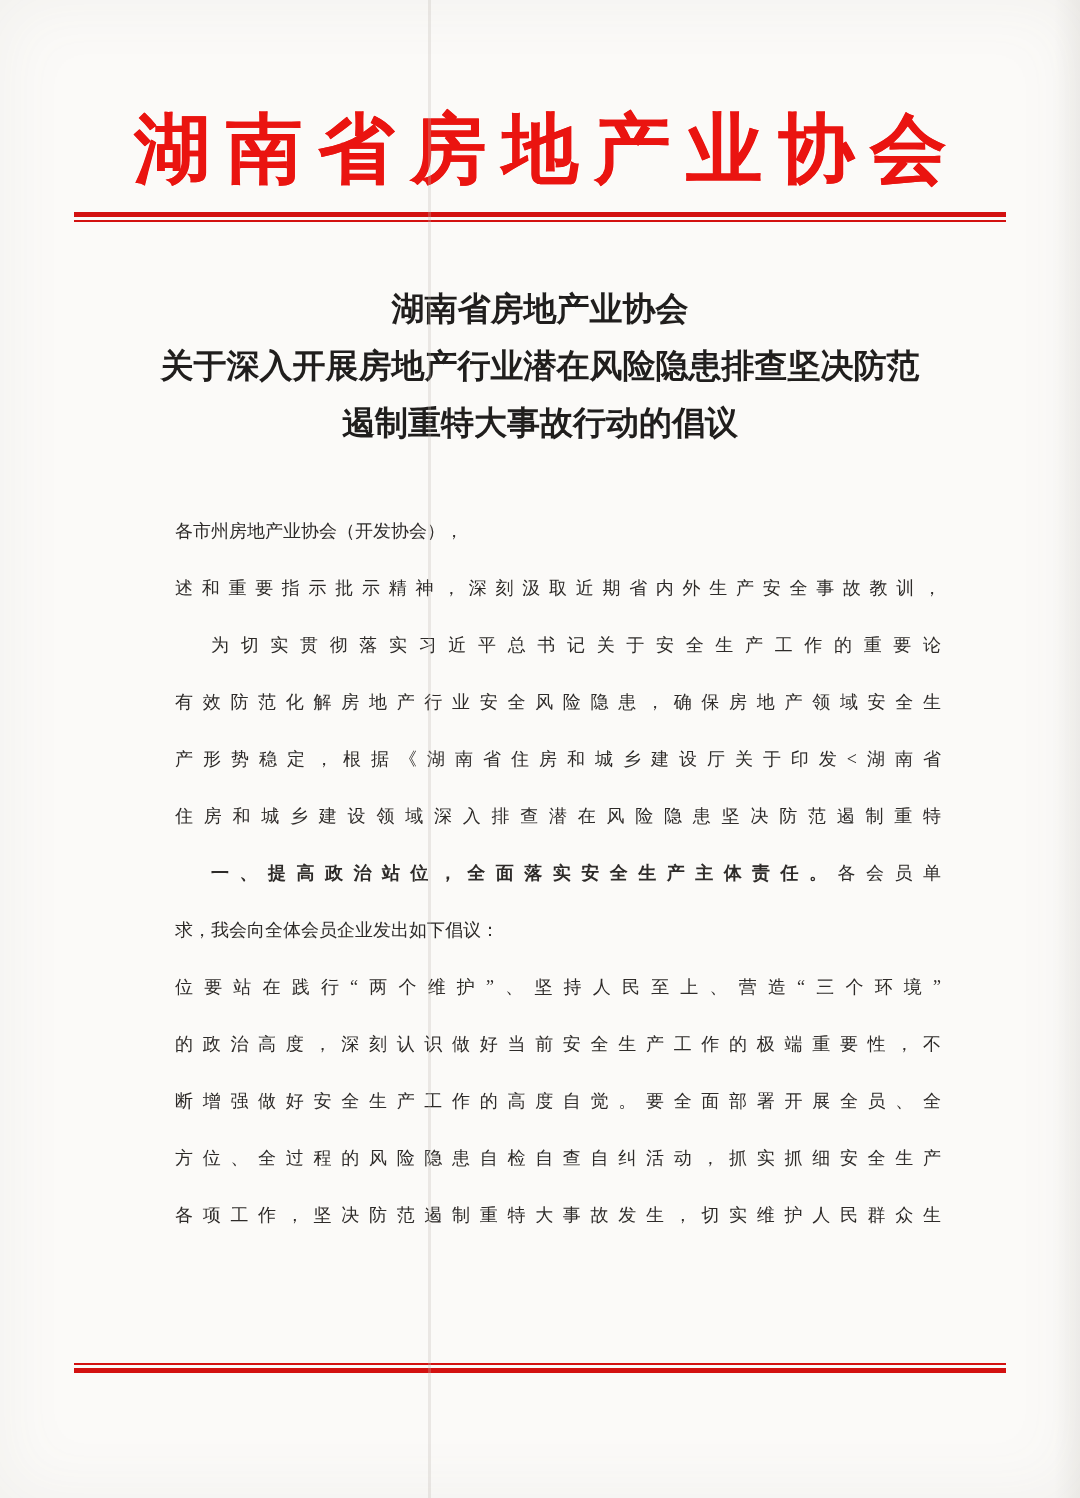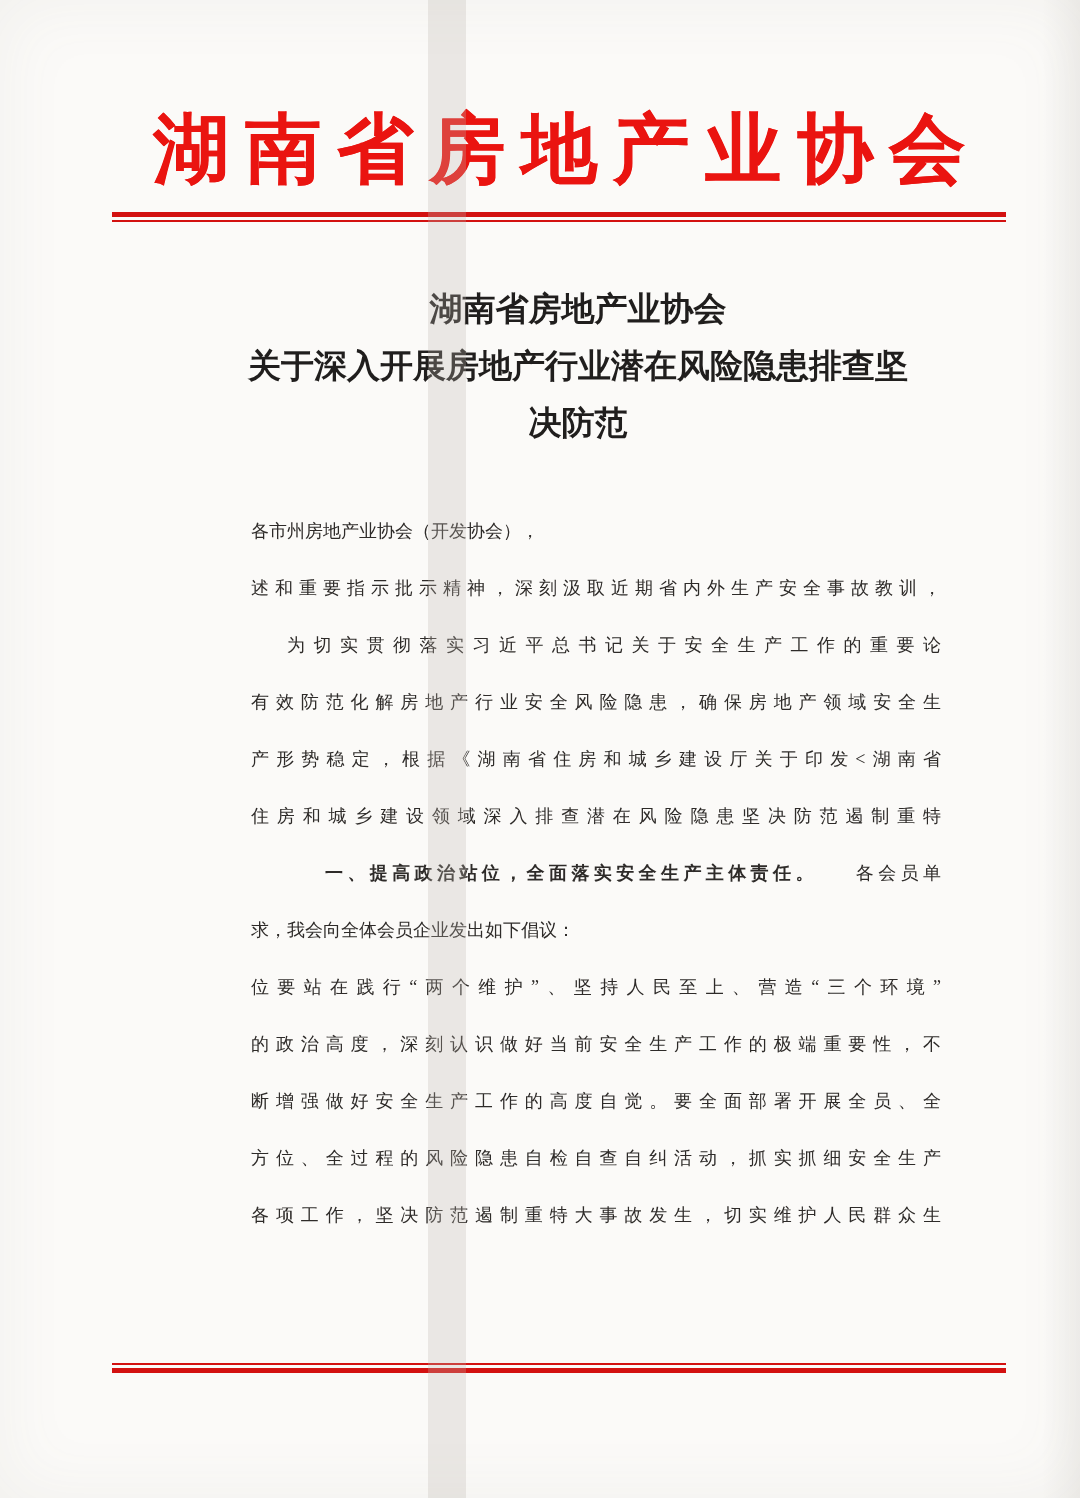--- a/index.html
+++ b/index.html
@@ -2,21 +2,21 @@
 <html style="--accent-red: #ea1410; --rule-red: #d31110; --ink: #2e2b29; --paper: #fbfaf8;"><head>
 <meta charset="utf-8">
 <style>
   :root{
     --accent-red:#ea1410;
     --rule-red:#d31110;
     --ink:#2e2b29;
     --title-ink:#201e1d;
     --paper:#fbfaf8;
   }
-  *{box-sizing:border-box;padding-left:38px;}
+  *{box-sizing:border-box;}
   html,body{margin:0;padding:0;}
   body{
     width:1080px;height:1498px;
     background:var(--paper);
     font-family:"Liberation Serif","DejaVu Serif",serif;
   }
   .page{
     position:relative;
     width:1080px;height:1498px;
     overflow:hidden;
@@ -95,20 +95,21 @@
 
   <div class="rule rule-top">
     <div class="bar bar-thick"></div>
     <div class="bar-gap"></div>
     <div class="bar bar-thin"></div>
   </div>
 
   <div class="doc-title">
     <div class="tline">湖南省房地产业协会</div>
     <div class="tline">关于深入开展房地产行业潜在风险隐患排查坚决防范</div>
+    <div class="tline">遏制重特大事故行动的倡议</div>
   </div>
 
   <div class="content">
     <div class="line">各市州房地产业协会（开发协会），</div>
 
     <div class="line fill">述和重要指示批示精神，深刻汲取近期省内外生产安全事故教训，</div>
     <div class="line fill indent">为切实贯彻落实习近平总书记关于安全生产工作的重要论</div>
     <div class="line fill">有效防范化解房地产行业安全风险隐患，确保房地产领域安全生</div>
     <div class="line fill">产形势稳定，根据《湖南省住房和城乡建设厅关于印发&lt;湖南省</div>
     <div class="line fill">住房和城乡建设领域深入排查潜在风险隐患坚决防范遏制重特</div>

